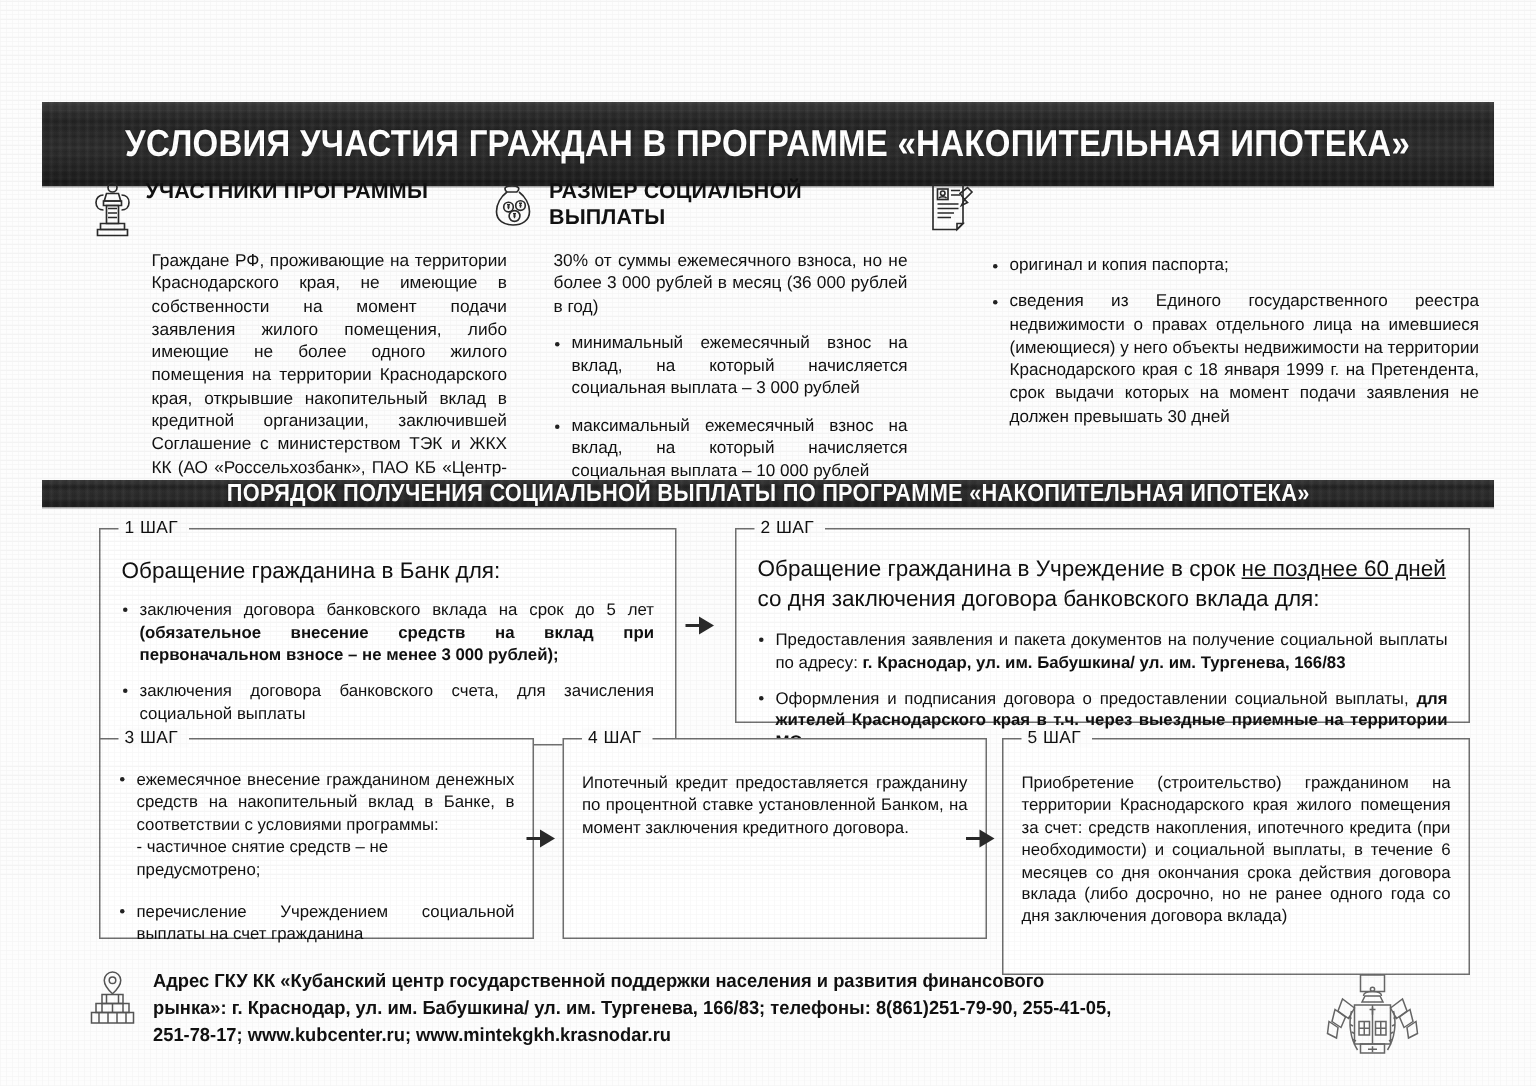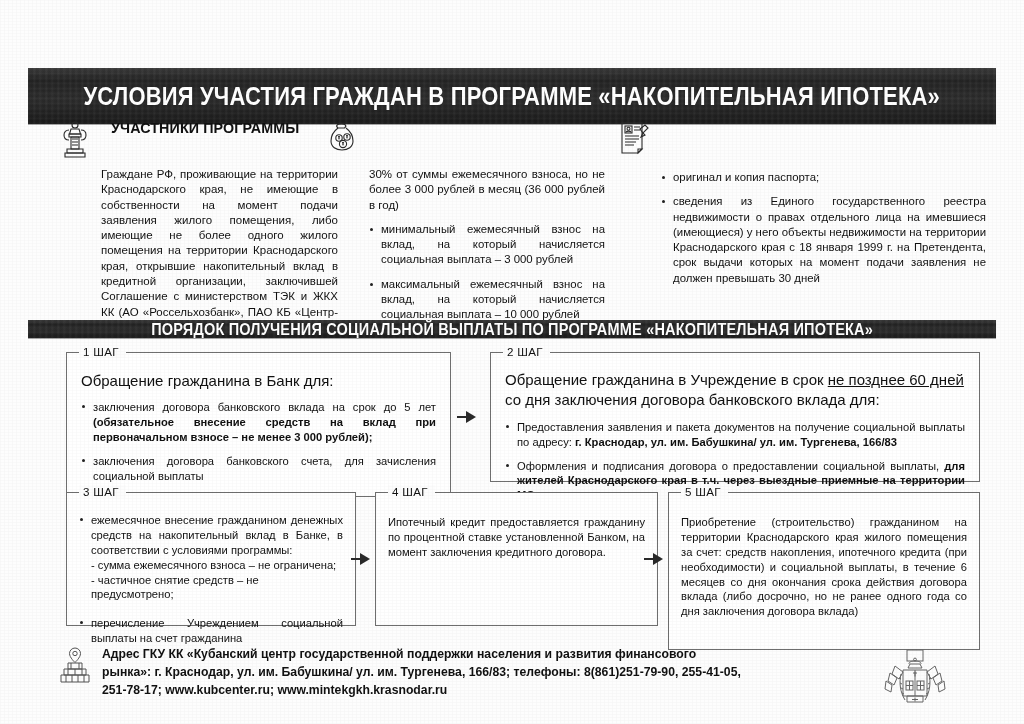--- a/index.html
+++ b/index.html
@@ -79,21 +79,21 @@
     position: absolute;
     top: 118px;
   }
   #col-participants { left: 58px;  width: 280px; }
   #col-payment      { left: 327px; width: 278px; }
   #col-documents    { left: 618px; width: 368px; }
 
   .col-head {
     display: flex;
     align-items: flex-start;
-    gap: 19px;
+    gap: 5px;
   }
   .col-icon {
     flex: 0 0 auto;
     width: 34px;
     height: 40px;
     margin-top: 1px;
   }
   .col-icon svg { display: block; }
 
   .col-title {
@@ -310,20 +310,21 @@
           <path d="M10 6c1.5-1.5 7-1.5 8.5 0M10 6c-1 1.5 1 3 1 3h6.5s2-1.5 1-3"></path>
           <path d="M11 9c-4 3-7 8-7 13 0 6 5 9 11 9s11-3 11-9c0-5-3-10-7-13"></path>
           <circle cx="12" cy="19" r="3.2"></circle>
           <circle cx="20" cy="18" r="3.2"></circle>
           <circle cx="16" cy="25" r="3.6"></circle>
           <path d="M11 17.5h2M12 17.5v3M11.2 19h1.6" stroke-width="0.9"></path>
           <path d="M19 16.5h2M20 16.5v3M19.2 18h1.6" stroke-width="0.9"></path>
           <path d="M15 23.5h2M16 23.5v3M15.2 25h1.6" stroke-width="0.9"></path>
         </svg>
       </div>
+      <div class="col-title">РАЗМЕР СОЦИАЛЬНОЙ ВЫПЛАТЫ</div>
     </div>
     <div class="col-body">30% от суммы ежемесячного взноса, но не более 3 000 рублей в месяц (36 000 рублей в год)</div>
     <ul class="col-bullets">
       <li>минимальный ежемесячный взнос на вклад, на который начисляется социальная выплата – 3 000 рублей</li>
       <li>максимальный ежемесячный взнос на вклад, на который начисляется социальная выплата – 10 000 рублей</li>
     </ul>
   </div>
 
   <div class="col" id="col-documents">
     <div class="col-head">
@@ -373,21 +374,20 @@
       </ul>
     </div>
   </div>
 
   <div class="step-box" id="step-3">
     <div class="step-label">3 ШАГ</div>
     <div class="step-inner">
       <ul class="step-list">
         <li>
           <span>ежемесячное внесение гражданином денежных средств на накопительный вклад в Банке, в соответствии с условиями программы:</span>
-          <div class="subline">- сумма ежемесячного взноса – не ограничена;</div>
           <div class="subline">- частичное снятие средств – не предусмотрено;</div>
         </li>
         <li style="margin-top:14px"><span>перечисление Учреждением социальной выплаты на счет гражданина</span></li>
       </ul>
     </div>
   </div>
 
   <div class="arrow" id="arrow-3-4"></div>
 
   <div class="step-box" id="step-4">

